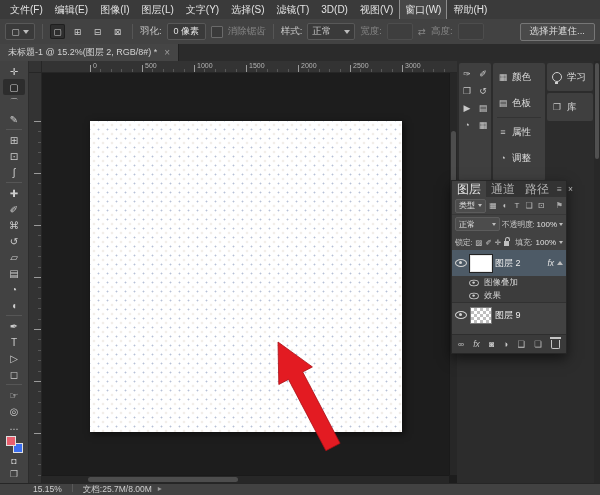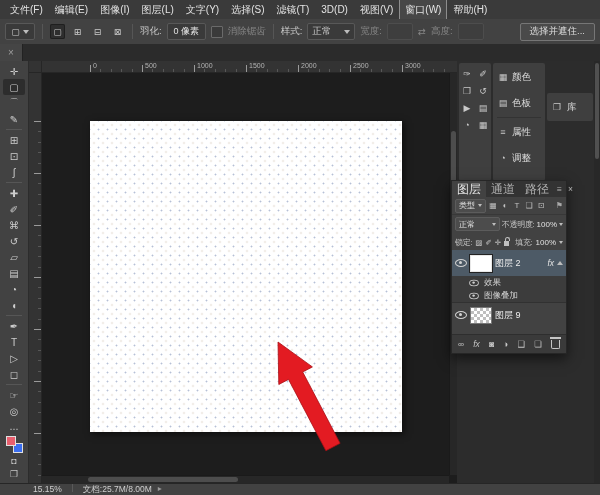--- a/index.html
+++ b/index.html
@@ -215,20 +215,21 @@
     <span class="olabel dim">宽度:</span>
     <div class="obox field dim-f"></div>
     <span class="olabel dim">⇄</span>
     <span class="olabel dim">高度:</span>
     <div class="obox field dim-f"></div>
     <button class="sm-btn">选择并遮住...</button>
   </div>
 
   <div id="tabbar">
     <div class="doc-tab">
+      <span>未标题-1 @ 15.2%(图层 2, RGB/8#) *</span>
       <span class="tab-close">×</span>
     </div>
   </div>
 
   <div id="main">
 
     <div id="toolbar">
       <span class="tool">✛</span>
       <span class="tool active">▢</span>
       <span class="tool">⌒</span>
@@ -327,20 +328,24 @@
         <div class="rp-div"></div>
         <div class="rp-item">
           <span class="rp-icon">≡</span>
           <span class="rp-label">属性</span>
         </div>
         <div class="rp-item">
           <span class="rp-icon">◔</span>
           <span class="rp-label">调整</span>
         </div>
       </div>
+      <div class="rp-card card-c1">
+        <span class="bulb-icon"></span>
+        <span class="rp-label">学习</span>
+      </div>
       <div class="rp-card card-c2">
         <span class="rp-icon">❐</span>
         <span class="rp-label">库</span>
       </div>
       <div class="right-scroll">
           <div class="rthumb"></div>
         </div>
     </div>
 
     <div id="layers-panel">
@@ -387,25 +392,25 @@
       <div class="lp-list">
         <div class="layer-row selected">
           <span class="eye-icon"></span>
           <span class="layer-thumb white"></span>
           <span class="layer-name">图层 2</span>
           <span class="fx-badge">fx</span>
           <span class="caret-up"></span>
         </div>
         <div class="effect-row">
           <span class="eye-icon small"></span>
-          <span>效果</span>
+          <span>图像叠加</span>
         </div>
         <div class="effect-row">
           <span class="eye-icon small"></span>
-          <span>图像叠加</span>
+          <span>效果</span>
         </div>
         <div class="layer-sep"></div>
         <div class="layer-row bottom">
           <span class="eye-icon"></span>
           <span class="layer-thumb checker"></span>
           <span class="layer-name">图层 9</span>
         </div>
       </div>
       <div class="lp-footer">
         <span>∞</span>

